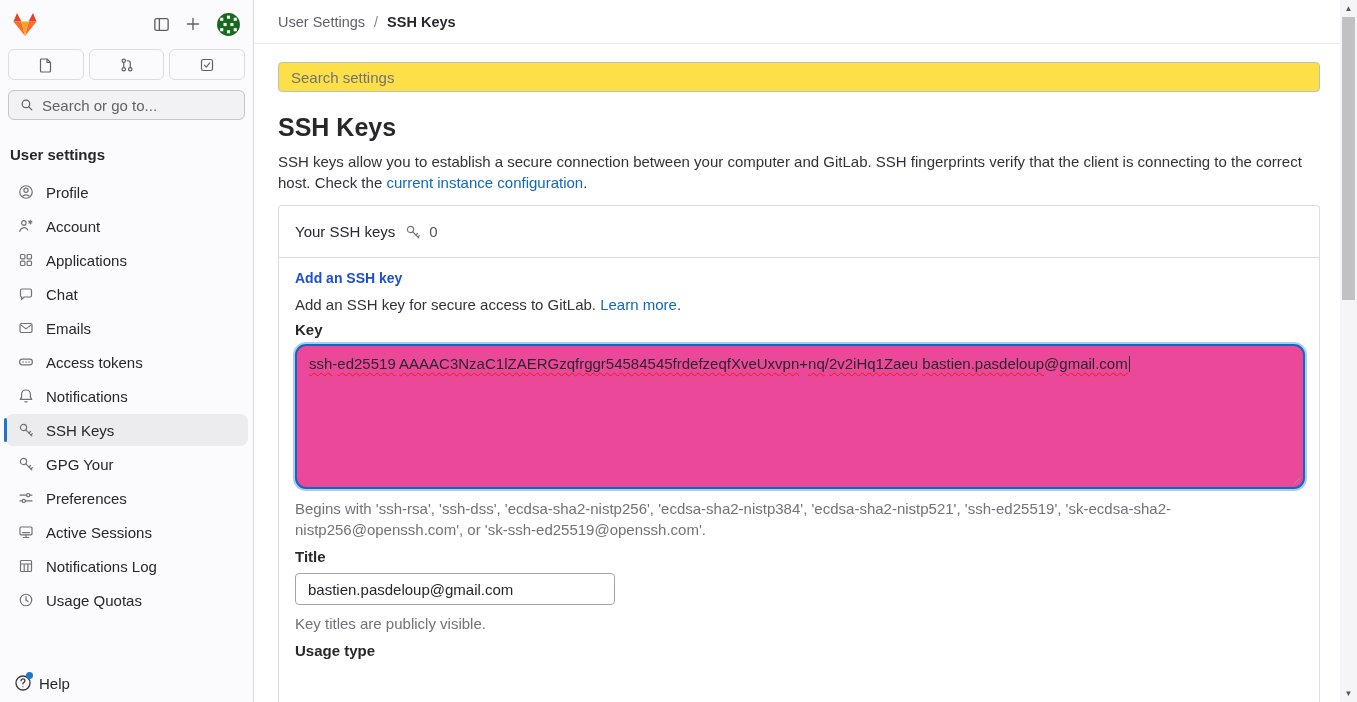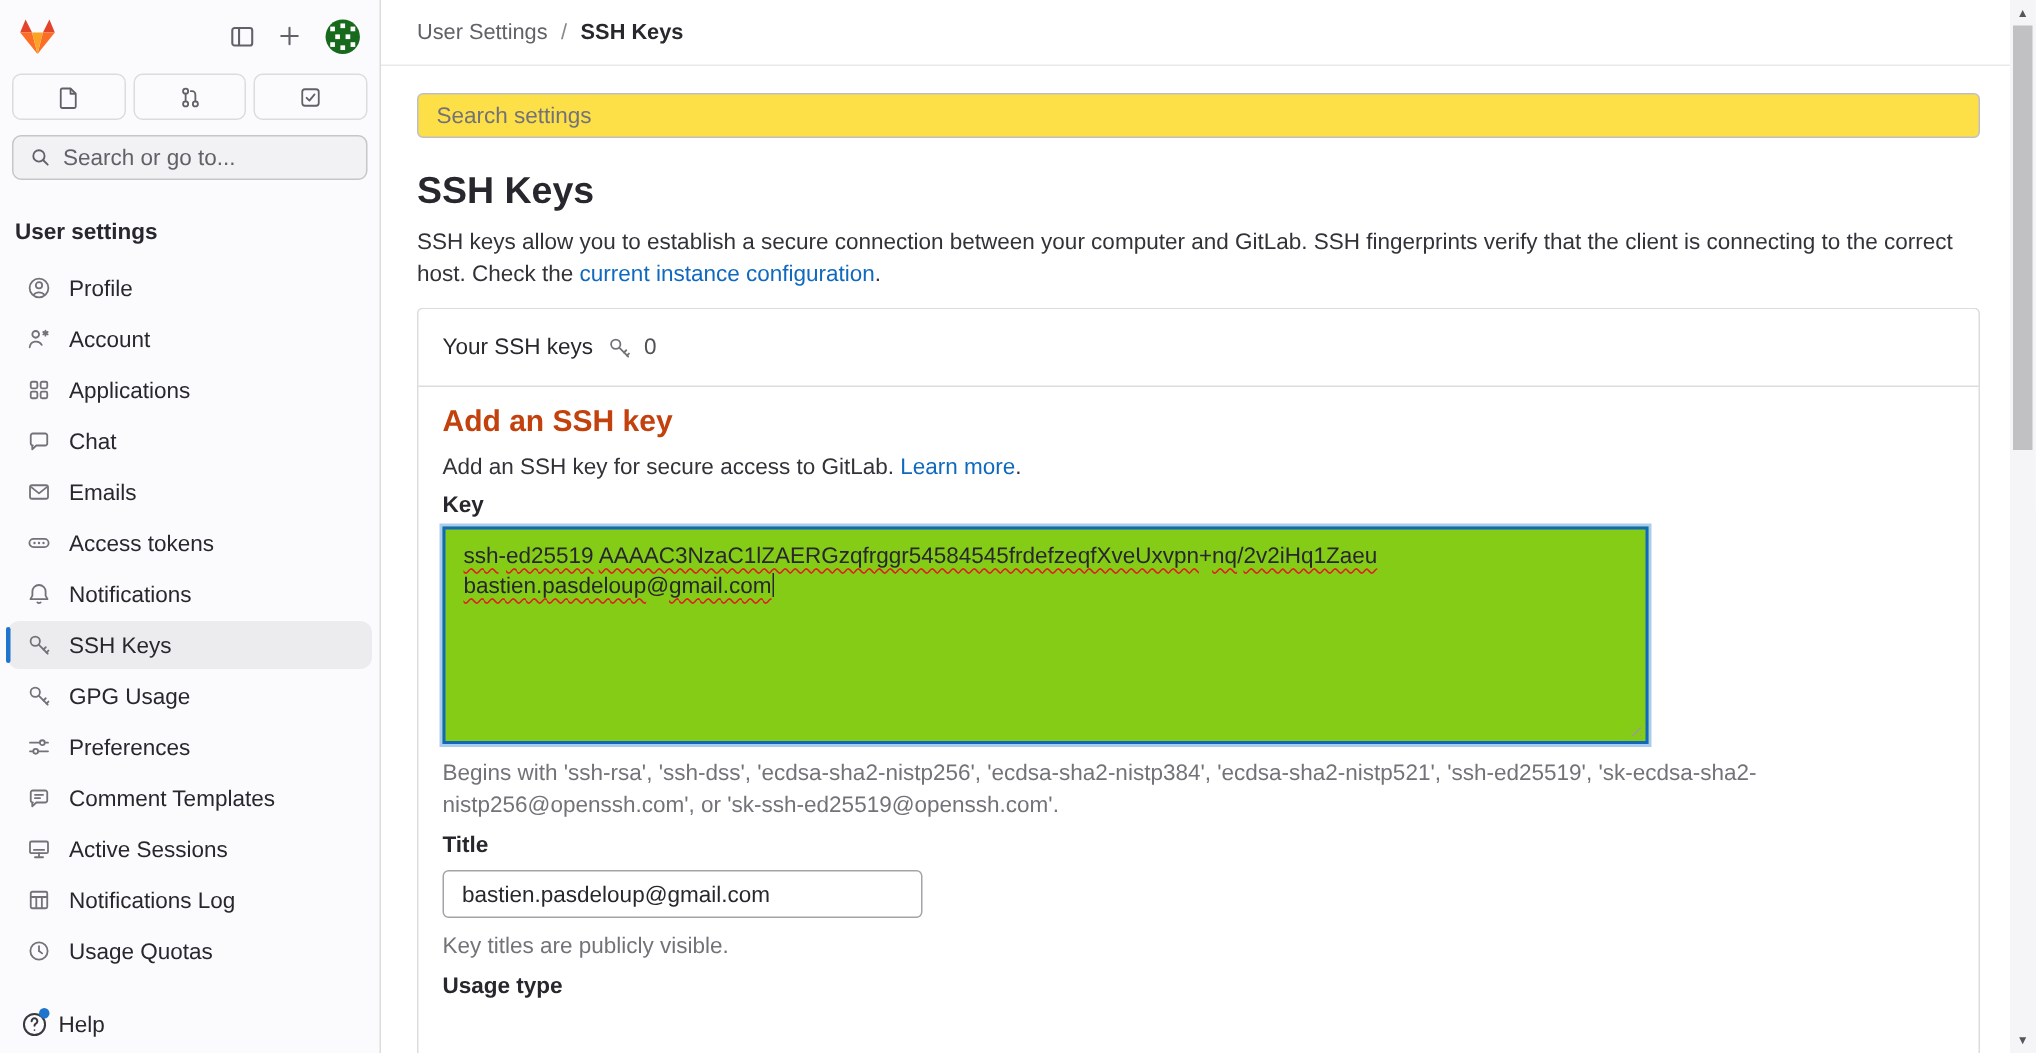--- a/index.html
+++ b/index.html
@@ -52,26 +52,26 @@
   .page-desc { margin-top:9px; font-size:15px; line-height:21px; max-width:1035px; color:#333238; }
   a.lnk { color:#1068bf; text-decoration:none; cursor:pointer; }
 
   .card { margin-top:12px; width:1042px; border:1px solid #dcdcde; border-radius:4px 4px 0 0;
     border-bottom:none; min-height:600px; }
   .card-header { display:flex; align-items:center; gap:8px; padding:17px 16px; border-bottom:1px solid #dcdcde; }
   .card-header .ttl { font-size:15px; font-weight:400; }
   .card-header .key-ic { color:#737278; display:inline-flex; margin-left:2px; }
   .card-header .cnt { font-size:15px; color:#535158; }
   .card-body { padding:12px 16px 0 16px; }
-  h2.add-title { font-size:20px; font-weight:700; color:#c2410c; }
+  h2.add-title { font-size:14px; font-weight:700; color:#1d4ed8; }
   .add-desc { margin-top:10px; font-size:15px; color:#333238; }
 
   .fld-label { margin-top:8px; font-size:15px; font-weight:700; color:#28272d; }
-  .key-box { margin-top:6px; width:804px; height:145px; border:2px solid #1068bf; border-radius:0;
-    box-shadow:0 0 0 2px rgba(66,143,220,.45); background:#84cc16; padding:8px 12px; font-size:15px;
+  .key-box { margin-top:6px; width:1010px; height:145px; border:2px solid #1068bf; border-radius:11px;
+    box-shadow:0 0 0 2px rgba(66,143,220,.45); background:#ec4899; padding:8px 12px; font-size:15px;
     line-height:20px; position:relative; overflow:hidden; cursor:text; overflow-wrap:anywhere; }
   .missp { text-decoration:underline; text-decoration-style:wavy; text-decoration-color:#e02020;
     text-decoration-thickness:1px; text-underline-offset:3px; text-decoration-skip-ink:none; }
   .caret { display:inline-block; width:0; border-right:1.5px solid #28272d; height:16px;
     vertical-align:-3px; margin-left:1px; }
   .resize-handle { position:absolute; right:3px; bottom:3px; width:10px; height:10px;
     background:repeating-linear-gradient(135deg, transparent 0 2.5px, #9a99a0 2.5px 3.5px);
     clip-path:polygon(100% 0, 100% 100%, 0 100%); cursor:nwse-resize; }
   .fld-help { margin-top:9px; font-size:15px; line-height:21px; color:#737278; max-width:940px; }
   .title-input { margin-top:8px; width:320px; height:32px; border:1px solid #a4a3a8; border-radius:4px;
@@ -264,43 +264,34 @@
 
       <div class="sb-item">
         <span class="ic">
           <svg width="16" height="16" viewBox="0 0 16 16" fill="none" stroke="currentColor" stroke-width="1.2" stroke-linecap="round">
             <circle cx="5.5" cy="5.5" r="3.1"></circle>
               <path d="M7.8 7.8l6 6"></path>
               <path d="M11 11l1.5-1.5"></path>
               <path d="M13 13l1.3-1.3"></path>
           </svg>
           </span>
-        <span class="lbl">GPG Usage</span>
+        <span class="lbl">GPG Your</span>
       </div>
 
       <div class="sb-item">
         <span class="ic">
           <svg width="16" height="16" viewBox="0 0 16 16" fill="none" stroke="currentColor" stroke-width="1.2" stroke-linecap="round">
             <path d="M2 5.1h12M2 10.9h12"></path>
             <circle cx="10.2" cy="5.1" r="1.6" fill="#fbfafd"></circle>
               <circle cx="5.8" cy="10.9" r="1.6" fill="#fbfafd"></circle>
           </svg>
           </span>
         <span class="lbl">Preferences</span>
       </div>
 
-      <div class="sb-item">
-        <span class="ic">
-          <svg width="16" height="16" viewBox="0 0 16 16" fill="none" stroke="currentColor" stroke-width="1.2" stroke-linejoin="round">
-            <path d="M2.5 4.4a1.4 1.4 0 0 1 1.4-1.4h8.2a1.4 1.4 0 0 1 1.4 1.4v5.2a1.4 1.4 0 0 1-1.4 1.4H6.2l-2.7 2.6V11h.4a1.4 1.4 0 0 1-1.4-1.4z"></path>
-            <path d="M5.3 5.9h5.4M5.3 8.1h3.4" stroke-linecap="round"></path>
-          </svg>
-          </span>
-        <span class="lbl">Comment Templates</span>
-      </div>
 
       <div class="sb-item">
         <span class="ic">
           <svg width="16" height="16" viewBox="0 0 16 16" fill="none" stroke="currentColor" stroke-width="1.2" stroke-linecap="round">
             <rect x="2" y="3" width="12" height="7.8" rx="1"></rect>
               <path d="M8 10.8v2.2M5.3 13.5h5.4"></path>
               <path d="M4.6 8.6h6.8"></path>
           </svg>
           </span>
         <span class="lbl">Active Sessions</span>

